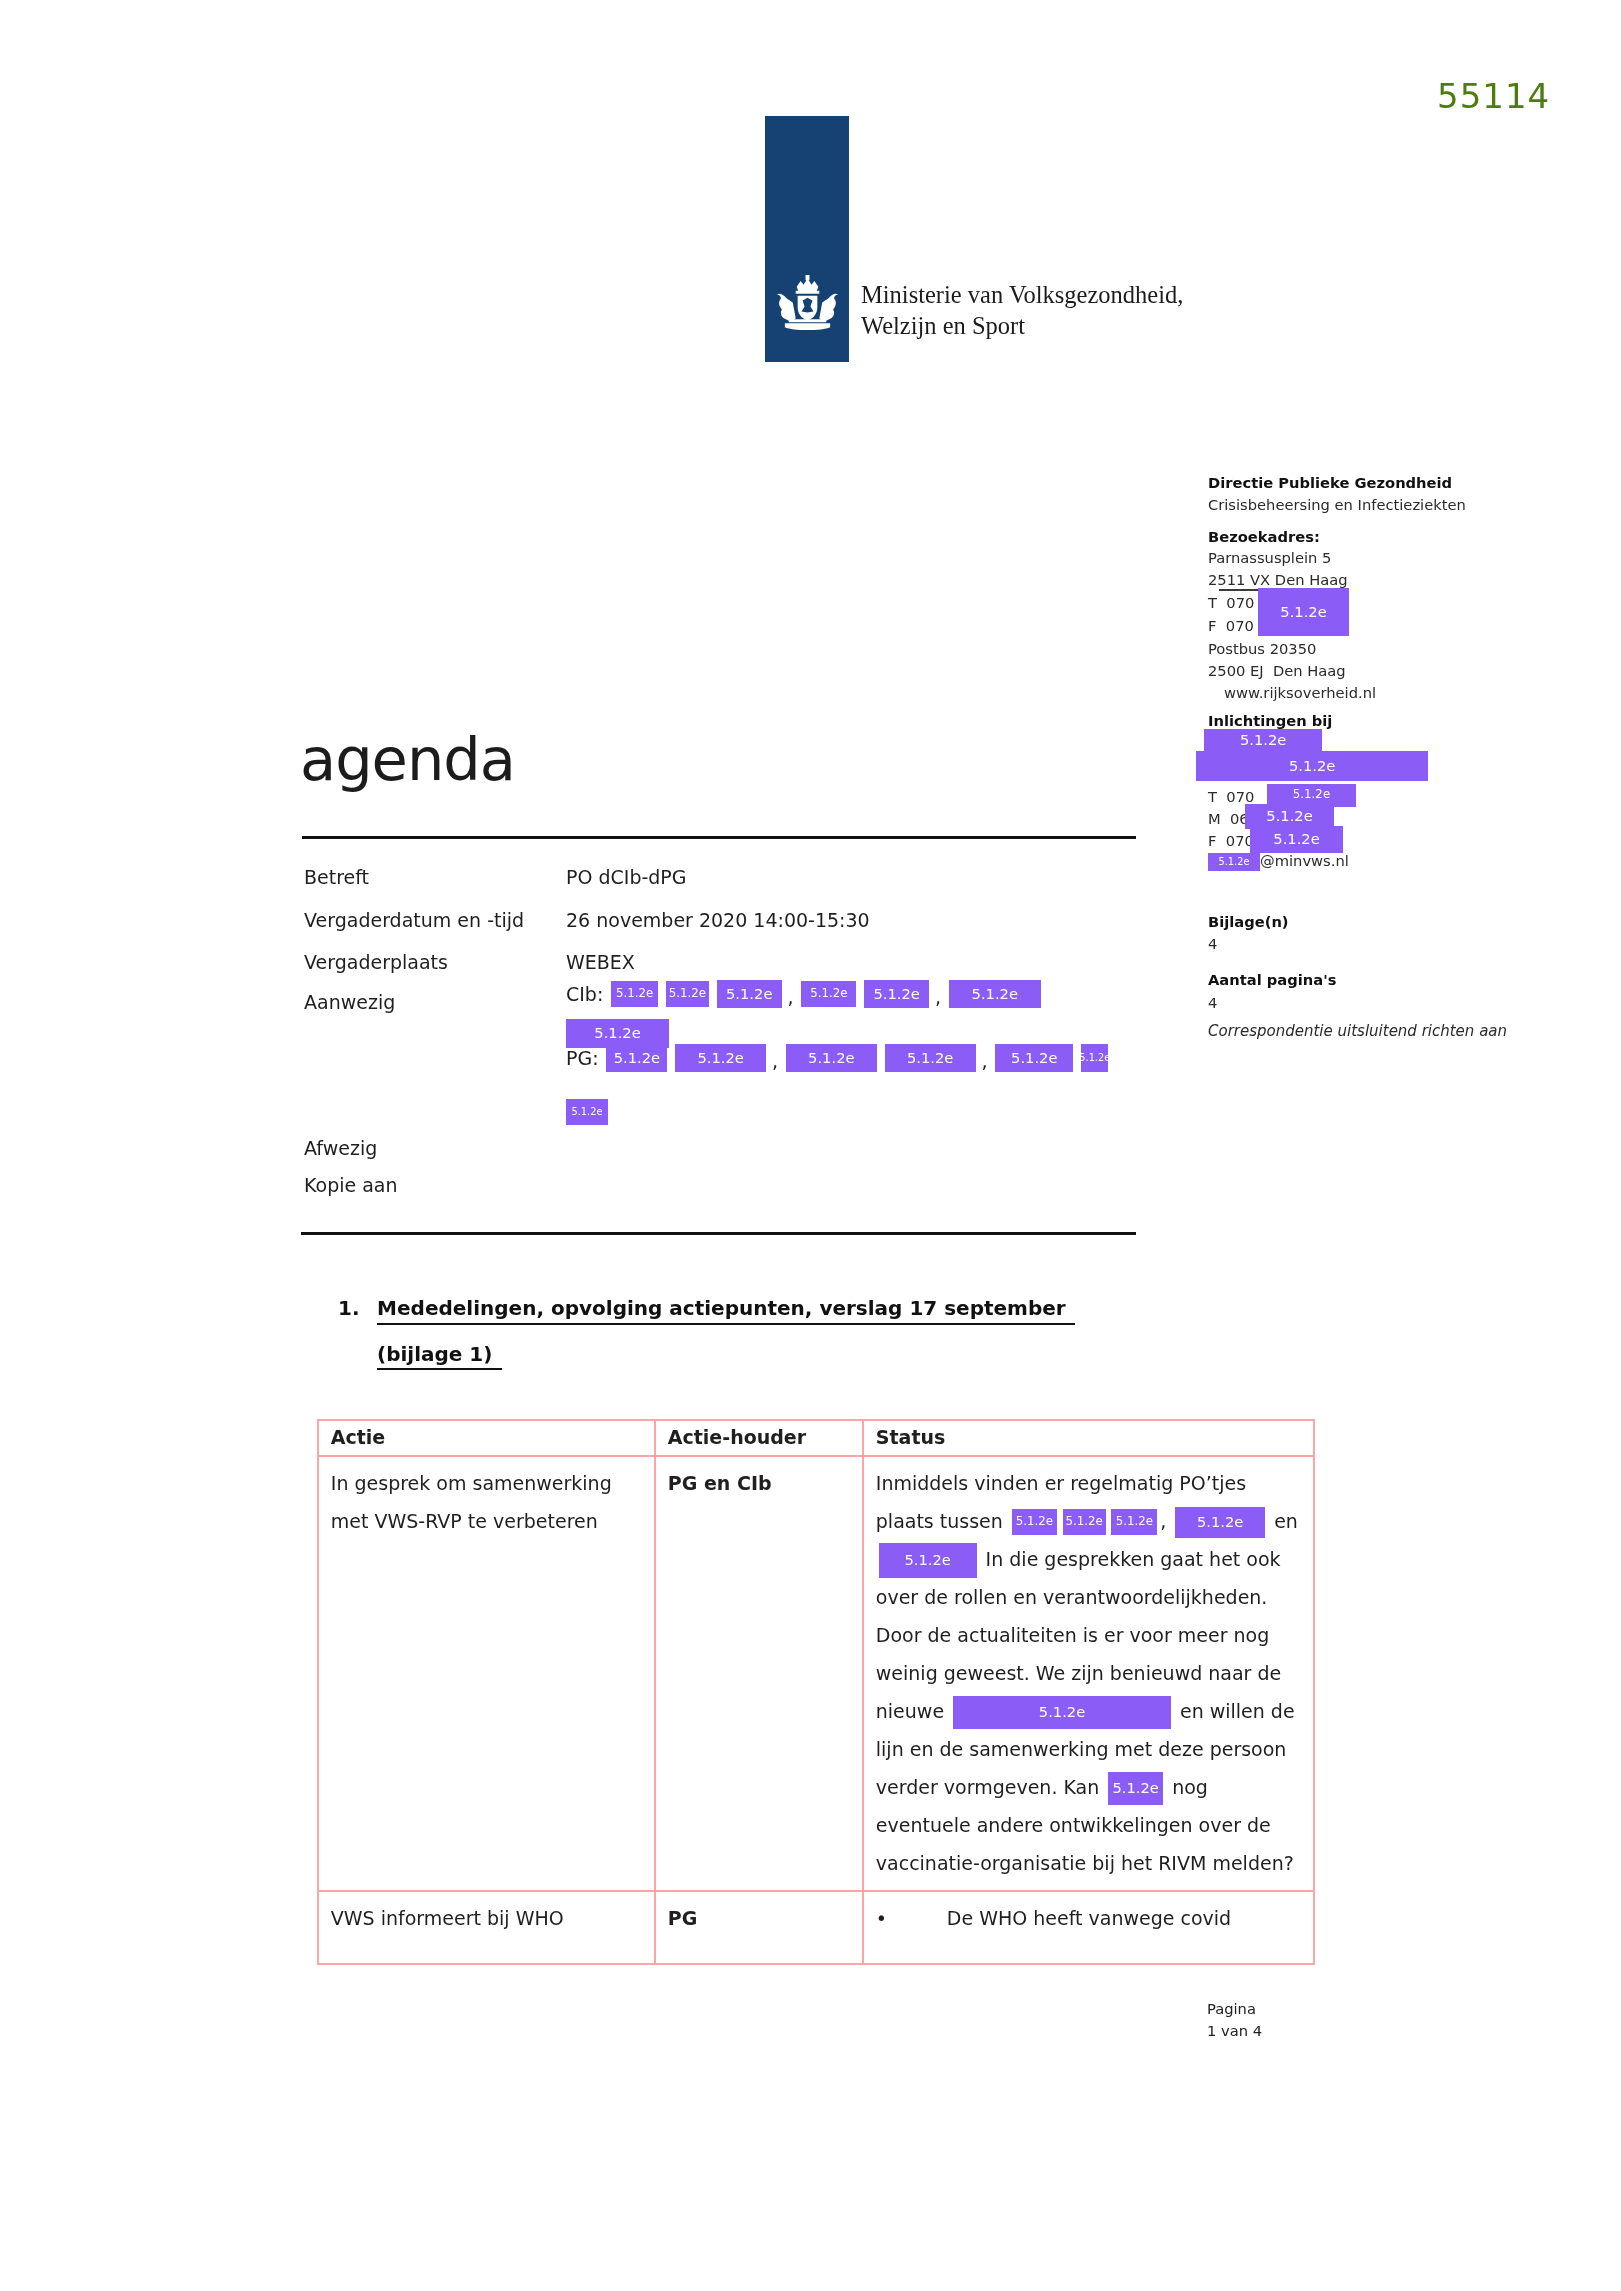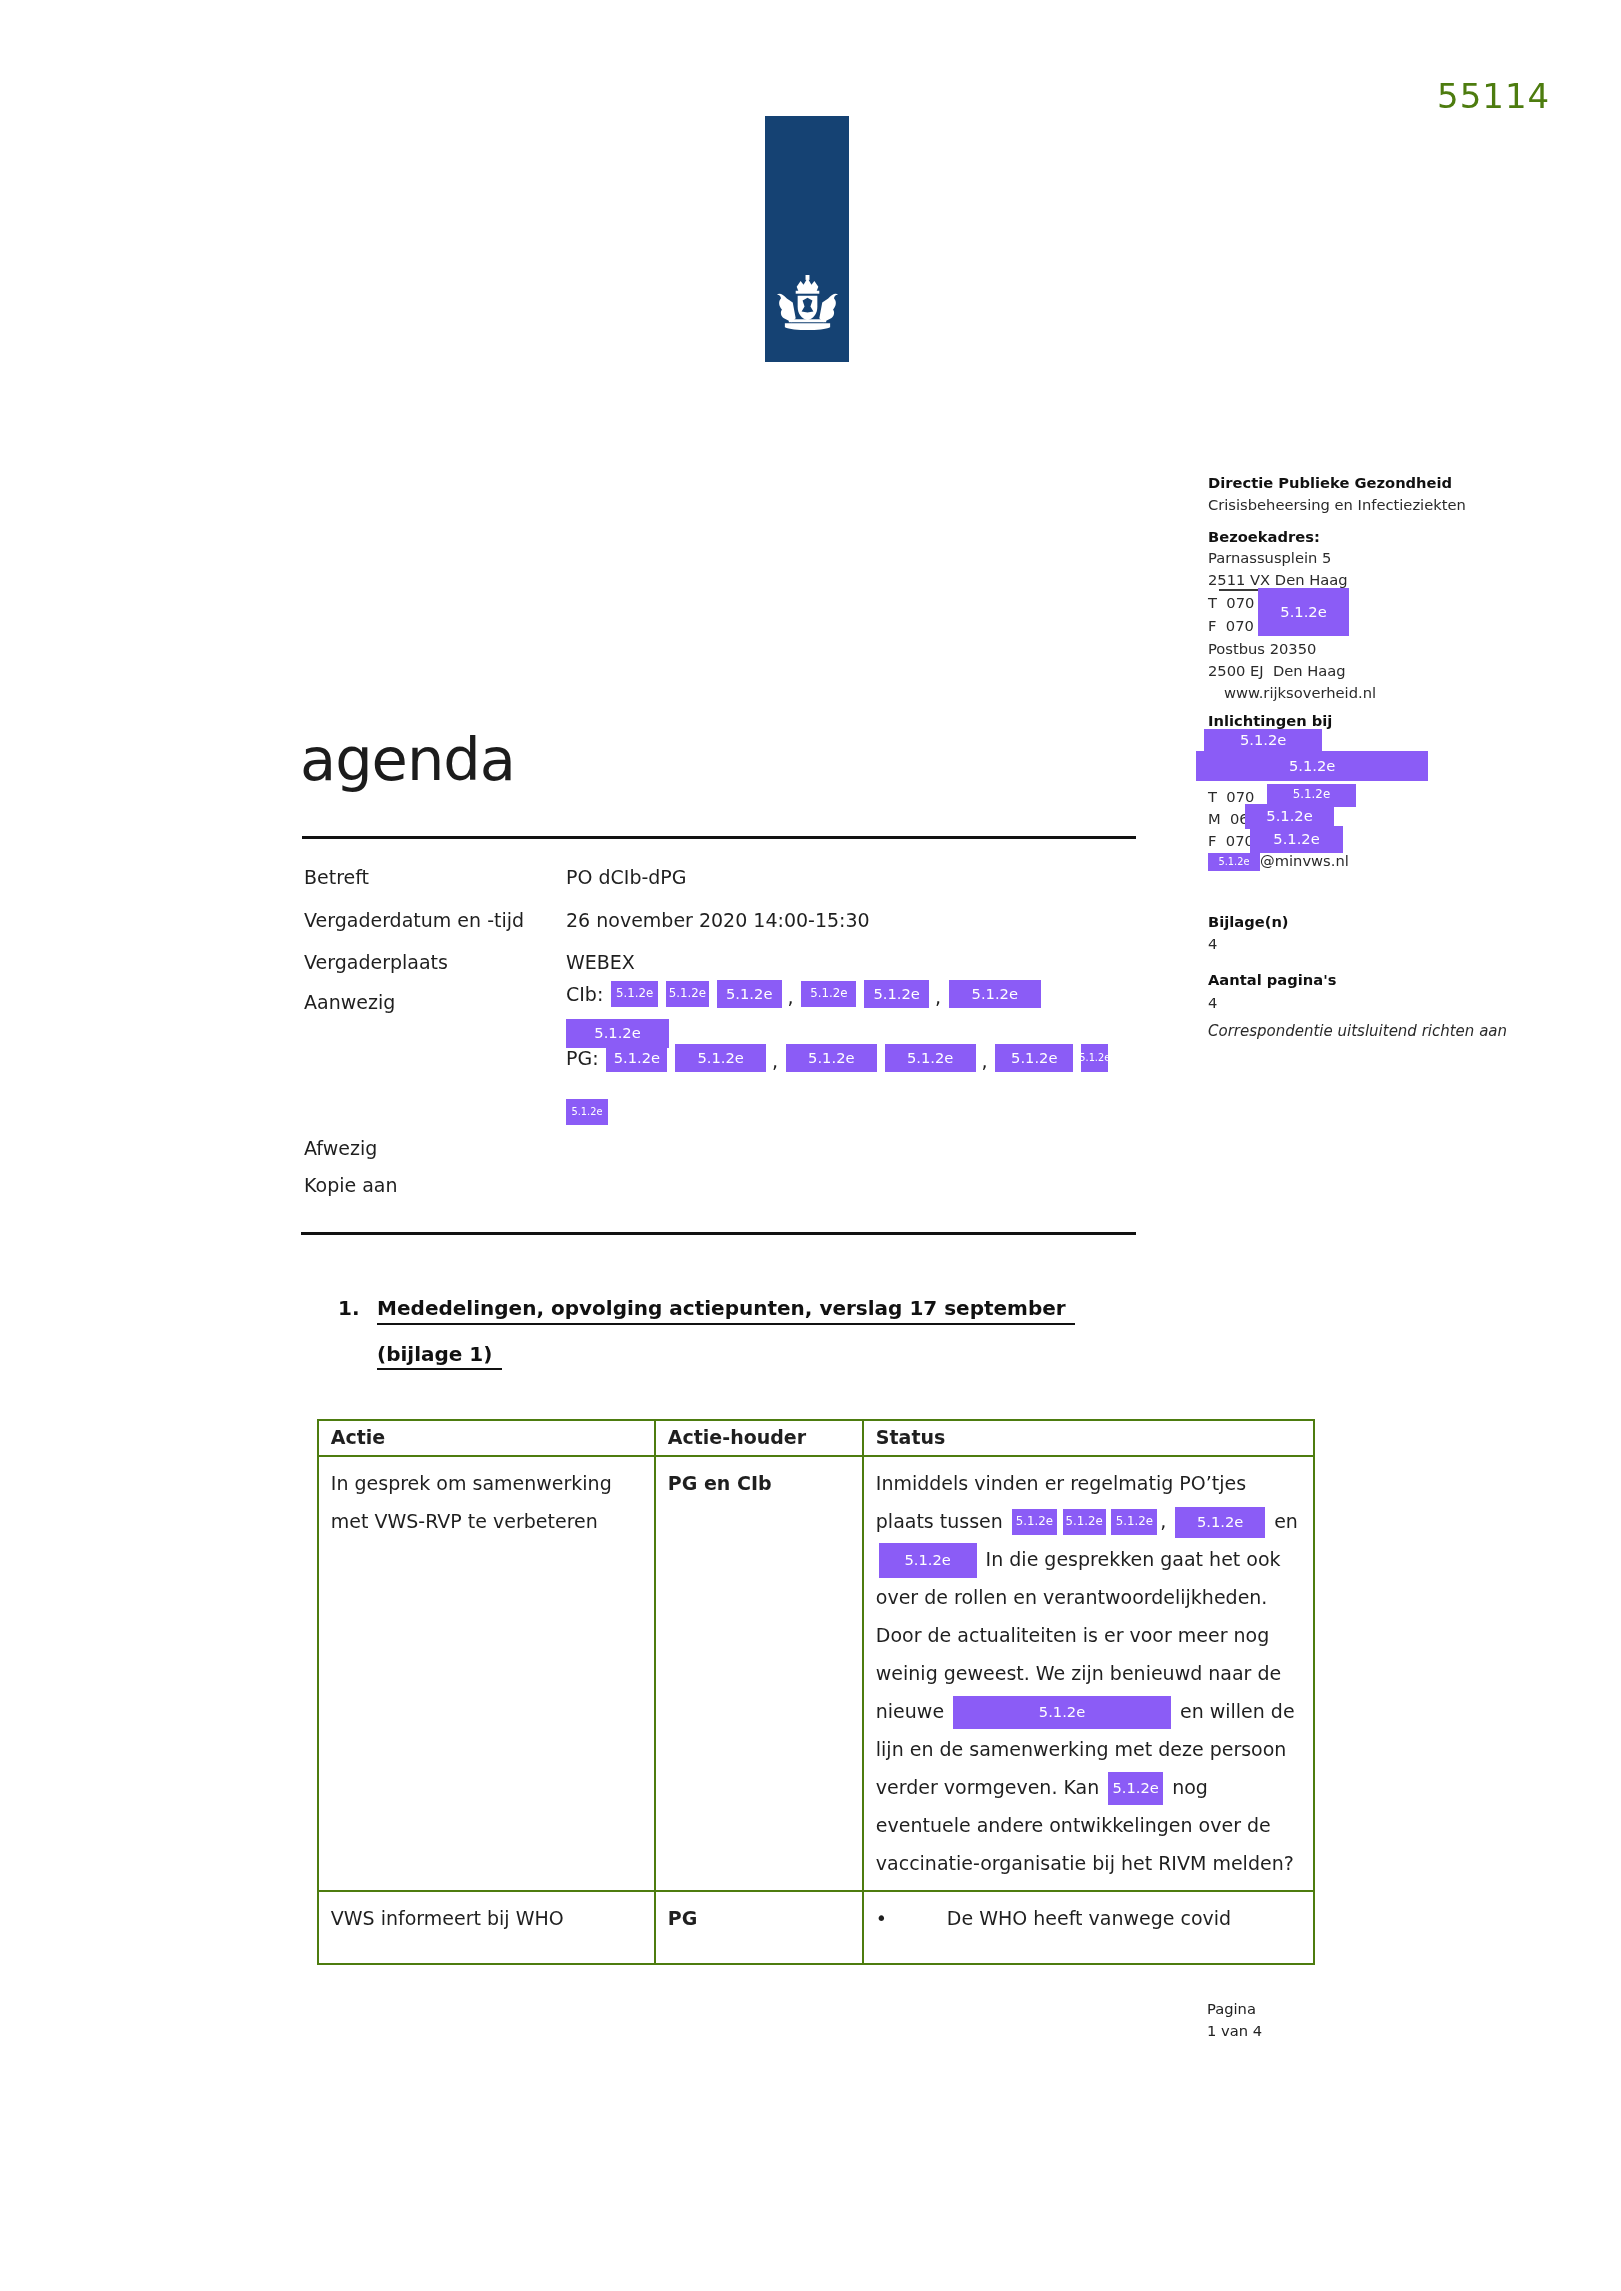--- a/index.html
+++ b/index.html
@@ -48,21 +48,21 @@
   .att-row .comma{align-self:flex-end;margin-left:-2px;}
 
   
   .sec{font-size:20px;font-weight:bold;color:#111;}
   .sec .u{display:inline-block;border-bottom:2.5px solid #111;padding-bottom:2.9px;padding-right:9.8px;}
 
   
   table.agenda{position:absolute;left:317px;top:1419px;width:996px;
     border-collapse:collapse;table-layout:fixed;}
   table.agenda col.c1{width:337px;} table.agenda col.c2{width:208px;} table.agenda col.c3{width:451px;}
-  table.agenda th,table.agenda td{border:2px solid #4d7c0f;vertical-align:top;text-align:left;
+  table.agenda th,table.agenda td{border:2px solid #fca5a5;vertical-align:top;text-align:left;
     padding:6.9px 11.8px 8.8px 11.8px;font-size:19px;}
   table.agenda th{font-weight:bold;padding-top:4.9px;padding-bottom:6.9px;}
   table.agenda td{line-height:38px;}
   .status-cell .red{margin:0 2.9px;}
   .bullet{display:inline-block;width:71px;}
 
   
   .page-footer{left:1207px;top:1998px;font-size:14.7px;line-height:21.6px;color:#222;}
 </style>
 </head>
@@ -81,20 +81,24 @@
         <path d="M24 12 l4 -6 3 4 4 -7 4 7 3 -4 4 6 -2 5 h-18 z"></path>
         <rect x="23" y="16" width="24" height="3"></rect>
         <path d="M25 21 h20 v11 c0 8 -4 12 -10 14 c-6 -2 -10 -6 -10 -14 z"></path>
         <path d="M30 26 l5 -3 5 3 -2 6 3 5 -6 1 -6 -1 3 -5 z" fill="#154273"></path>
         <path d="M14 24 c-4 -5 -8 -6 -10 -4 c3 0 4 2 4 4 c-3 3 -2 8 1 11 c-2 3 -1 7 2 9 l8 4 4 -4 -3 -16 z"></path>
         <path d="M56 24 c4 -5 8 -6 10 -4 c-3 0 -4 2 -4 4 c3 3 2 8 -1 11 c2 3 1 7 -2 9 l-8 4 -4 -4 3 -16 z"></path>
         <path d="M12 49 h46 v4 c-8 4 -38 4 -46 0 z"></path>
         <rect x="16" y="45" width="38" height="3"></rect>
       </g>
     </svg>
+  </div>
+  <div class="abs ministry-name">
+    <div>Ministerie van Volksgezondheid,</div>
+    <div>Welzijn en Sport</div>
   </div>
 
   <div class="abs sidebar">
     <div class="sb b" style="left:0;top:0">Directie Publieke Gezondheid</div>
     <div class="sb" style="left:0;top:21.6px">Crisisbeheersing en Infectieziekten</div>
 
     <div class="sb b" style="left:0;top:54px">Bezoekadres:</div>
     <div class="sb" style="left:0;top:75px">Parnassusplein 5</div>
     <div class="sb" style="left:0;top:97px">2511 VX Den Haag</div>
     <div class="thinline" style="left:10.8px;top:116px;width:95px;"></div>

